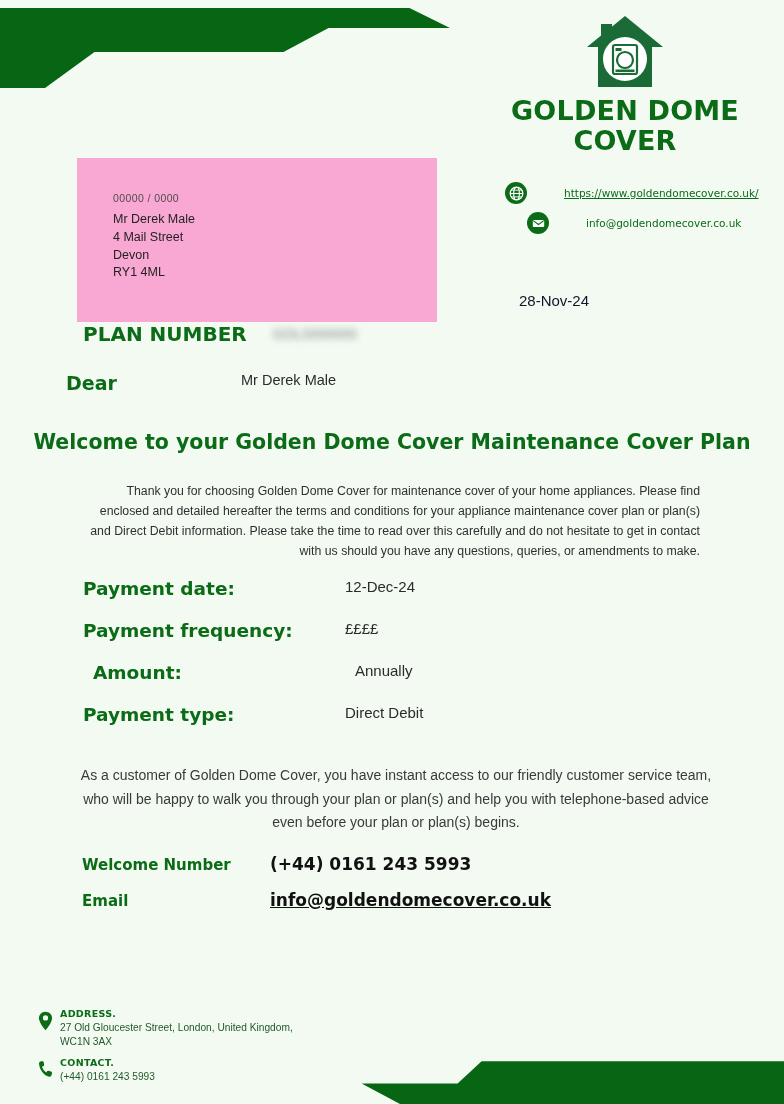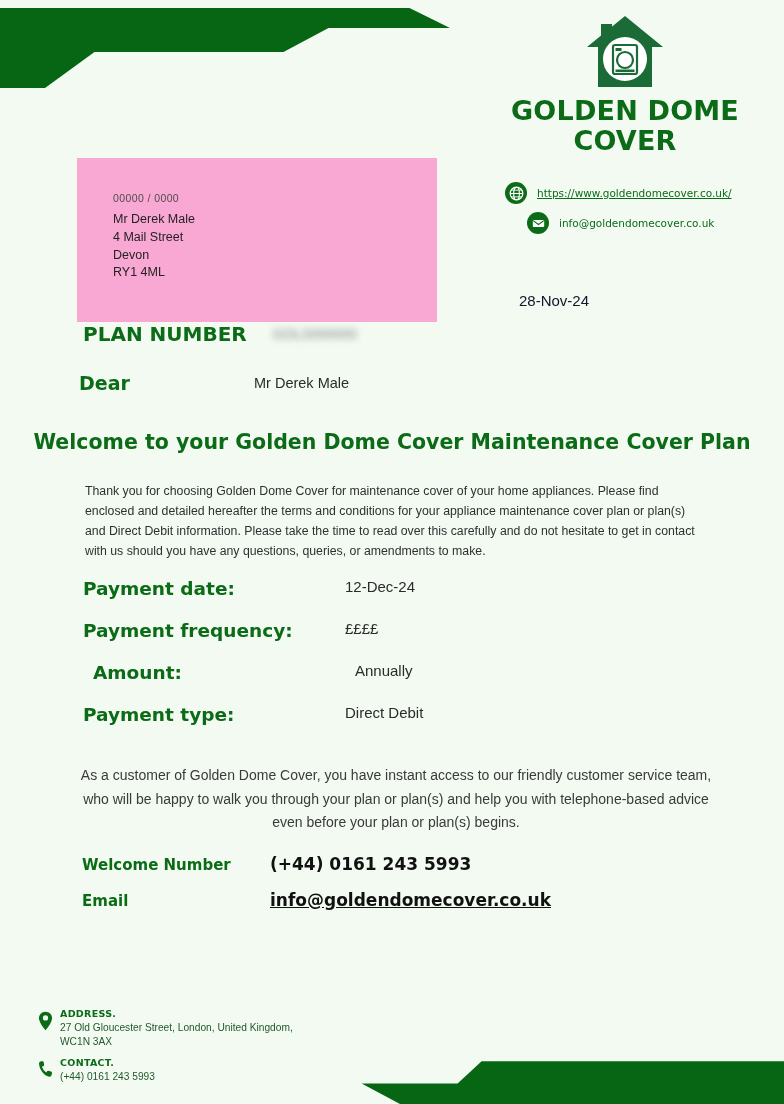--- a/index.html
+++ b/index.html
@@ -82,20 +82,21 @@
   #header-links {
     position: absolute;
     left: 505px;
     top: 182px;
     width: 275px;
   }
   .hl-row {
     display: flex;
     align-items: center;
     margin-bottom: 8px;
+    gap: 27px;
   }
   .hl-row.indented { padding-left: 22px; }
   .circle-icon {
     width: 22px;
     height: 22px;
     border-radius: 50%;
     background: #0b6b16;
     display: flex;
     align-items: center;
     justify-content: center;
@@ -161,25 +162,25 @@
   #plan-number-value {
     margin-left: 26px;
     font-size: 14px;
     color: #8a8a8a;
     filter: blur(3.4px);
     user-select: none;
   }
 
   #dear-row {
     position: absolute;
-    left: 79px;
+    left: 66px;
     top: 372px;
     width: 560px;
     display: flex;
-    align-items: center;
+    align-items: flex-start;
   }
   #dear-label {
     font-family: "DejaVu Sans", sans-serif;
     font-weight: bold;
     font-size: 19px;
     color: #0b6b16;
     width: 175px;
     flex: 0 0 auto;
   }
   #dear-value {
@@ -198,21 +199,21 @@
     font-weight: bold;
     font-size: 20.5px;
     color: #0b6b16;
   }
 
   #intro-paragraph {
     position: absolute;
     left: 85px;
     top: 482px;
     width: 615px;
-    text-align: left;
+    text-align: right;
     font-size: 12.3px;
     line-height: 1.62;
     color: #303030;
   }
 
   
   #payment-details {
     position: absolute;
     left: 83px;
     top: 578px;

